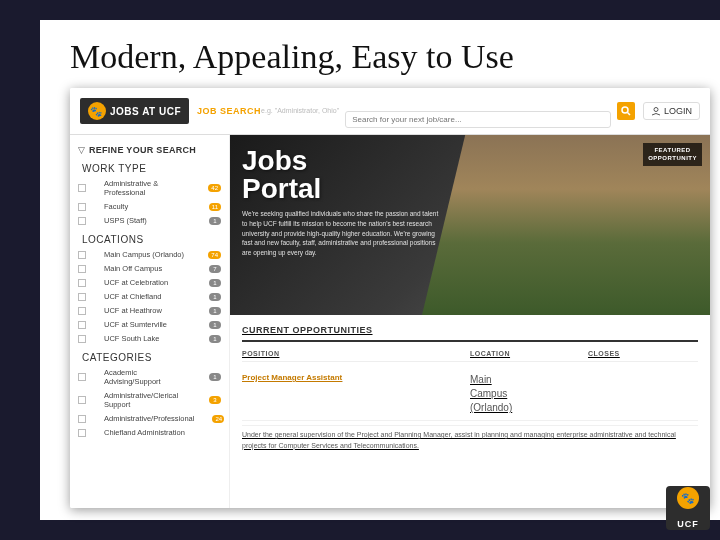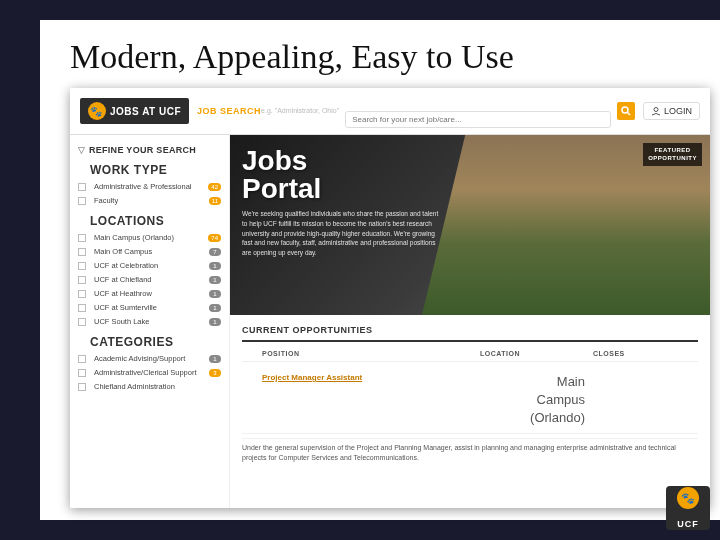--- a/index.html
+++ b/index.html
@@ -140,31 +140,31 @@
       color: #555;
       font-size: 9px;
     }
     .filter-title {
       font-size: 9px;
       font-weight: bold;
       color: #333;
       letter-spacing: 0.3px;
     }
     .section-title {
-      font-size: 12px;
-      font-weight: bold;
+      font-size: 10px;
+      font-weight: normal;
       color: #333;
       text-transform: uppercase;
       letter-spacing: 0.5px;
-      margin: 8px 0 4px 12px;
+      margin: 8px 0 4px 4px;
     }
     .filter-item {
       display: flex;
       align-items: center;
-      gap: 8px;
+      gap: 18px;
       margin-bottom: 3px;
       padding: 1px 0;
     }
     .filter-checkbox {
       width: 8px;
       height: 8px;
       border: 1px solid #bbb;
       flex-shrink: 0;
     }
     .filter-item-label {
@@ -244,20 +244,21 @@
       line-height: 1.5;
       max-width: 200px;
     }
 
     
     .opportunities {
       flex: 1;
       padding: 10px 12px;
       overflow-y: auto;
       background: #fff;
+      text-decoration: underline;
     }
     .opp-header {
       font-size: 9px;
       font-weight: bold;
       color: #333;
       letter-spacing: 0.5px;
       border-bottom: 2px solid #333;
       padding-bottom: 5px;
       margin-bottom: 8px;
       text-transform: uppercase;
@@ -267,43 +268,42 @@
       gap: 8px;
       font-size: 7px;
       font-weight: bold;
       color: #555;
       text-transform: uppercase;
       letter-spacing: 0.5px;
       padding-bottom: 4px;
       border-bottom: 1px solid #eee;
       margin-bottom: 6px;
     }
-    .col-position { flex: 2; margin-left: 20px; }
+    .col-position { flex: 2; }
     .col-location { flex: 1; }
     .col-closes { flex: 1; }
     .table-row {
       display: flex;
       gap: 8px;
       padding: 5px 0;
       border-bottom: 1px solid #f0f0f0;
       align-items: flex-start;
     }
     .job-title {
       font-size: 8px;
       color: #c47a00;
       font-weight: bold;
       text-decoration: underline;
       flex: 2;
     }
     .job-location {
-      font-size: 13px;
+      font-size: 10px;
       color: #555;
       flex: 1;
       line-height: 1.4;
-      text-align: right;
     }
     .job-closes {
       font-size: 7.5px;
       color: #555;
       flex: 1;
     }
     .job-description {
       font-size: 7px;
       color: #555;
       line-height: 1.5;
@@ -405,20 +405,25 @@
           <div class="filter-item">
             <div class="filter-checkbox"></div>
             <span class="filter-item-label">Administrative &amp; Professional</span>
             <span class="filter-count">42</span>
           </div>
           <div class="filter-item">
             <div class="filter-checkbox"></div>
             <span class="filter-item-label">Faculty</span>
             <span class="filter-count">11</span>
           </div>
+          <div class="filter-item">
+            <div class="filter-checkbox"></div>
+            <span class="filter-item-label">USPS (Staff)</span>
+            <span class="filter-count gray">1</span>
+          </div>
         </div>
 
         <div>
           <div class="section-title">LOCATIONS</div>
           <div class="filter-item">
             <div class="filter-checkbox"></div>
             <span class="filter-item-label">Main Campus (Orlando)</span>
             <span class="filter-count">74</span>
           </div>
           <div class="filter-item">
@@ -457,20 +462,25 @@
           <div class="section-title">CATEGORIES</div>
           <div class="filter-item">
             <div class="filter-checkbox"></div>
             <span class="filter-item-label">Academic Advising/Support</span>
             <span class="filter-count gray">1</span>
           </div>
           <div class="filter-item">
             <div class="filter-checkbox"></div>
             <span class="filter-item-label">Administrative/Clerical Support</span>
             <span class="filter-count">3</span>
+          </div>
+          <div class="filter-item">
+            <div class="filter-checkbox"></div>
+            <span class="filter-item-label">Administrative/Professional</span>
+            <span class="filter-count">24</span>
           </div>
           <div class="filter-item">
             <div class="filter-checkbox"></div>
             <span class="filter-item-label">Chiefland Administration</span>
           </div>
         </div>
       </div>
 
       <div class="right-panel">
 

